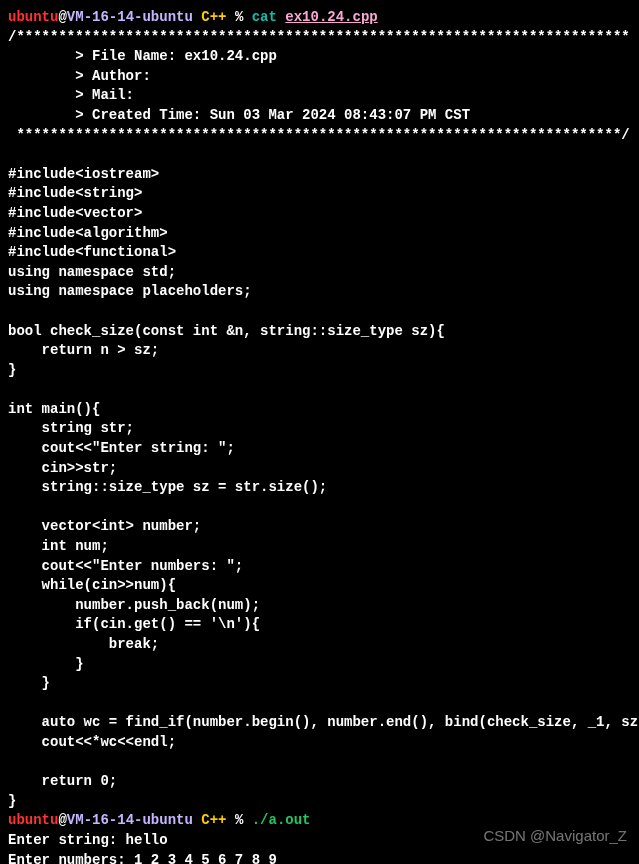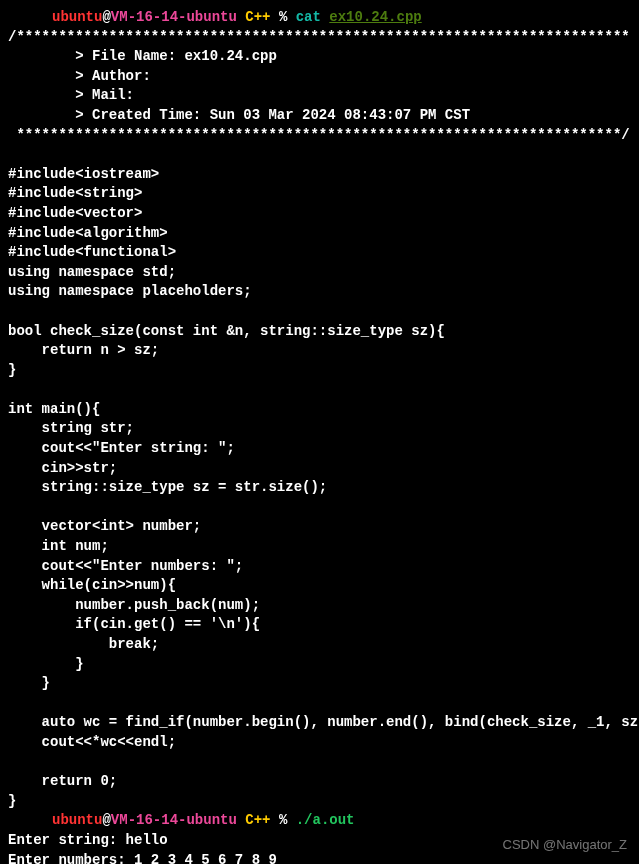--- a/index.html
+++ b/index.html
@@ -16,35 +16,35 @@
       padding: 8px;
       width: 639px;
       height: 864px;
       overflow: hidden;
       position: relative;
       font-weight: bold;
     }
     .terminal {
       white-space: pre;
     }
-    .user { color: #ff3333; margin-left: 44px; }
+    .user { color: #ff3333; }
     .at { color: #ffffff; }
-    .host { color: #ec4899; }
+    .host { color: #c4b5fd; }
     .cwd { color: #ffcc00; }
     .prompt { color: #ffffff; }
     .cmd-green { color: #14b8a6; }
-    .cmd-white { color: #4d7c0f; text-decoration: underline; }
+    .cmd-white { color: #f9a8d4; text-decoration: underline; }
     .cmd-exec { color: #22c55e; }
     .code { color: #ffffff; }
     .watermark {
       position: absolute;
-      bottom: 10px;
+      bottom: 18px;
       right: 12px;
       color: rgba(255,255,255,0.45);
-      font-size: 13px;
+      font-size: 15px;
       font-weight: normal;
       font-family: sans-serif;
       text-align: center;
     }
   </style>
 </head>
 <body>
 
 <div class="terminal"><span><span class="user">ubuntu</span><span class="at">@</span><span class="host">VM-16-14-ubuntu</span><span class="cwd"> C++ </span><span class="prompt">% </span><span class="cmd-green">cat </span><span class="cmd-white">ex10.24.cpp</span></span>
 <span class="code">/*************************************************************************

